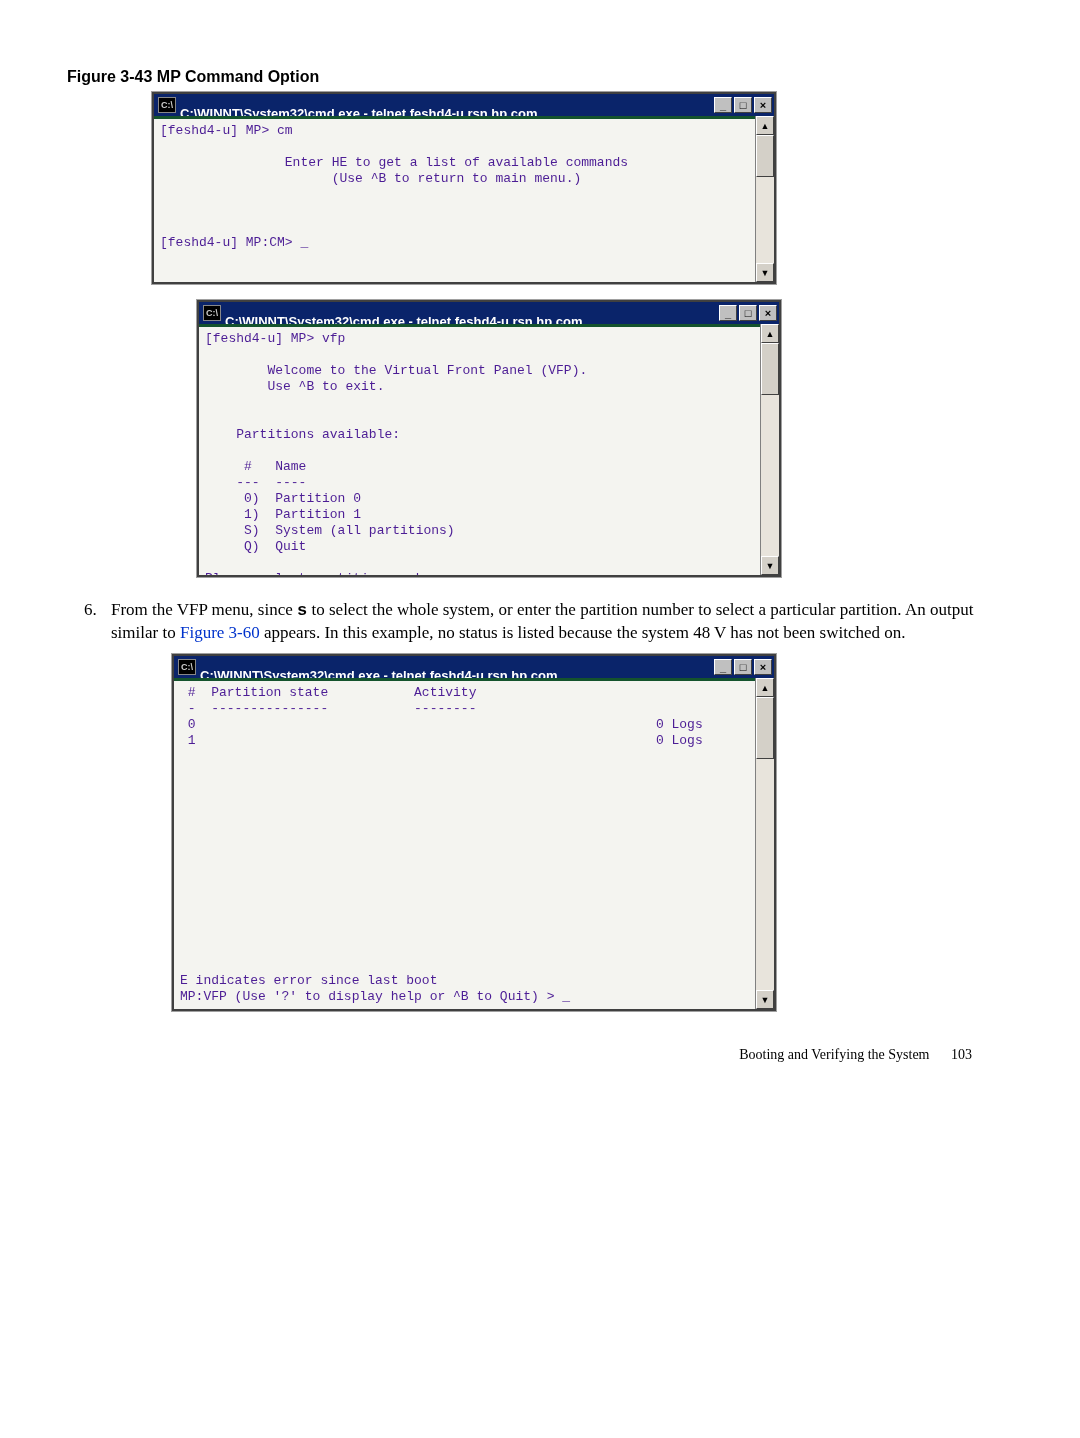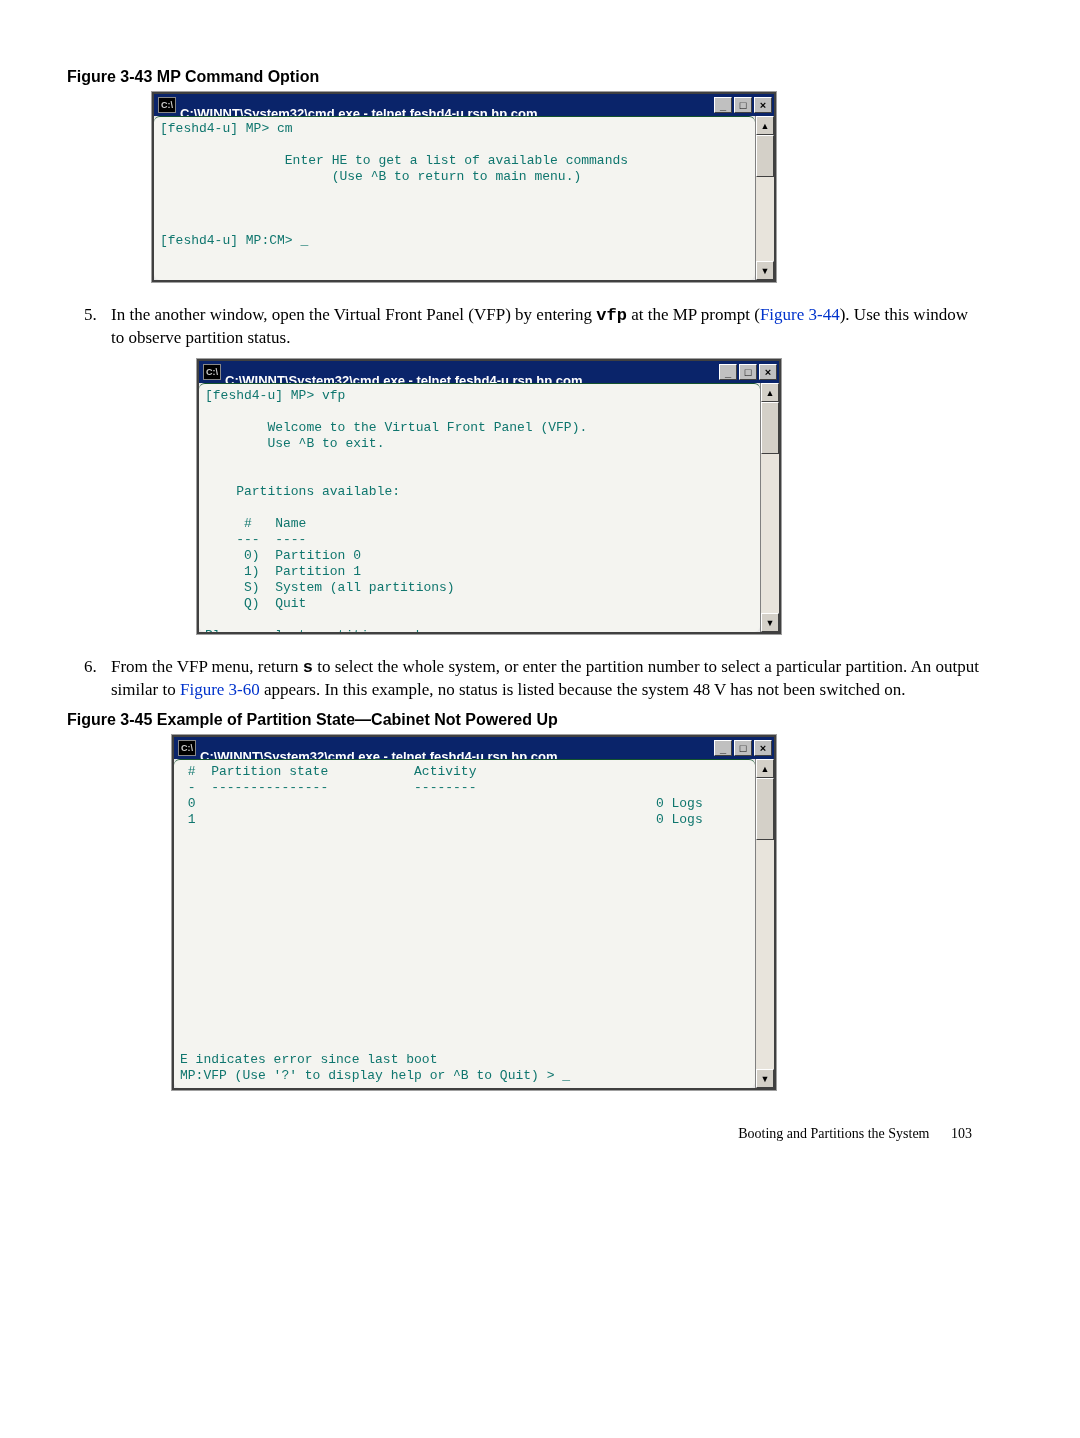--- a/index.html
+++ b/index.html
@@ -71,24 +71,23 @@
     display: flex;
   }
   .cmdwin .term {
     flex: 1;
     background: #f4f4f0;
     font-family: "Courier New", monospace;
     font-size: 13px;
     line-height: 16px;
     white-space: pre;
     padding: 4px 6px;
-    color: #0f766e;
-    border-top: 1px solid #14532d;
+    color: #4c1d95;
+    border-top: 3px solid #14532d;
     overflow: hidden;
-    border-radius: 6px;
   }
   .vscroll {
     width: 18px;
     background: #d4d0c8;
     border-left: 1px solid #808080;
     display: flex;
     flex-direction: column;
   }
   .sbtn {
     height: 17px;
@@ -166,25 +165,20 @@
       <div class="vscroll">
         <div class="sbtn">▲</div>
         <div class="strack">
           <div class="sthumb" style="top:0;height:40px;"></div>
         </div>
         <div class="sbtn">▼</div>
       </div>
     </div>
   </div>
 
-  <ol class="steps" start="5">
-    <li>
-      <span>In the another window, open the Virtual Front Panel (VFP) by entering </span><span class="code">vfp</span><span> at the MP prompt (</span><span class="link">Figure 3-44</span><span>). Use this window to observe partition status.</span>
-    </li>
-  </ol>
 
 
   <div class="cmdwin" style="margin-left:130px; width:580px;">
     <div class="titlebar">
       <span class="ticon">C:\</span>
       <span class="title">C:\WINNT\System32\cmd.exe - telnet feshd4-u.rsn.hp.com</span>
       <span class="winbtns">
         <span class="winbtn">_</span>
         <span class="winbtn">□</span>
         <span class="winbtn">×</span>
@@ -212,25 +206,24 @@
         <div class="strack">
           <div class="sthumb" style="top:0;height:50px;"></div>
         </div>
         <div class="sbtn">▼</div>
       </div>
     </div>
   </div>
 
   <ol class="steps" start="6">
     <li>
-      <span>From the VFP menu, return </span><span class="code">s</span><span> to select the whole system, or enter the partition number to select a particular partition. An output similar to </span><span class="link">Figure 3-60</span><span> appears. In this example, no status is listed because the system 48 V has not been switched on.</span>
+      <span>From the VFP menu, since </span><span class="code">s</span><span> to select the whole system, or enter the partition number to select a particular partition. An output similar to </span><span class="link">Figure 3-60</span><span> appears. In this example, no status is listed because the system 48 V has not been switched on.</span>
     </li>
   </ol>
 
-  <div class="figcaption">Figure 3-45  Example of Partition State—Cabinet Not Powered Up</div>
 
   <div class="cmdwin" style="margin-left:105px; width:600px;">
     <div class="titlebar">
       <span class="ticon">C:\</span>
       <span class="title">C:\WINNT\System32\cmd.exe - telnet feshd4-u.rsn.hp.com</span>
       <span class="winbtns">
         <span class="winbtn">_</span>
         <span class="winbtn">□</span>
         <span class="winbtn">×</span>
       </span>
@@ -260,17 +253,17 @@
         <div class="sbtn">▲</div>
         <div class="strack">
           <div class="sthumb" style="top:0;height:60px;"></div>
         </div>
         <div class="sbtn">▼</div>
       </div>
     </div>
   </div>
 
   <div class="footer">
-    <span>Booting and Partitions the System</span>
+    <span>Booting and Verifying the System</span>
     <span class="pn">103</span>
   </div>
 
 </div>
 
 </body></html>

